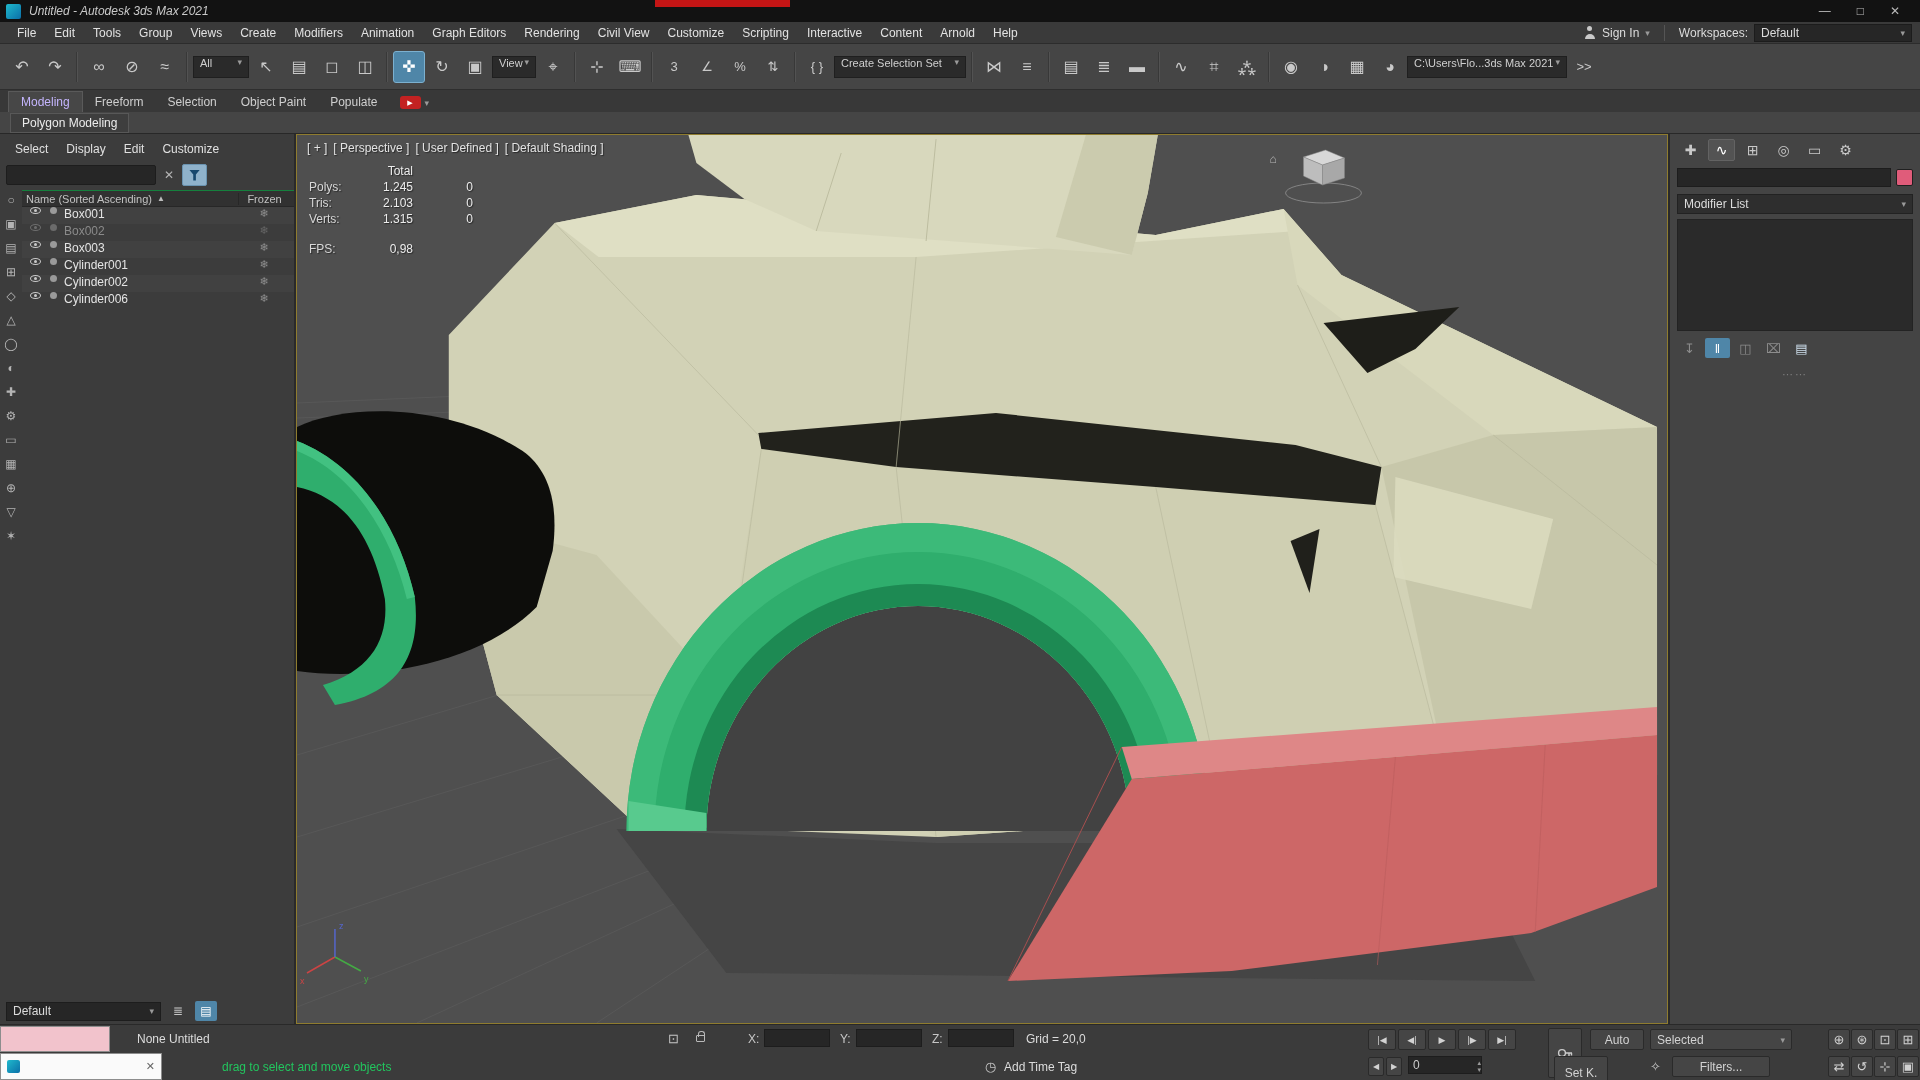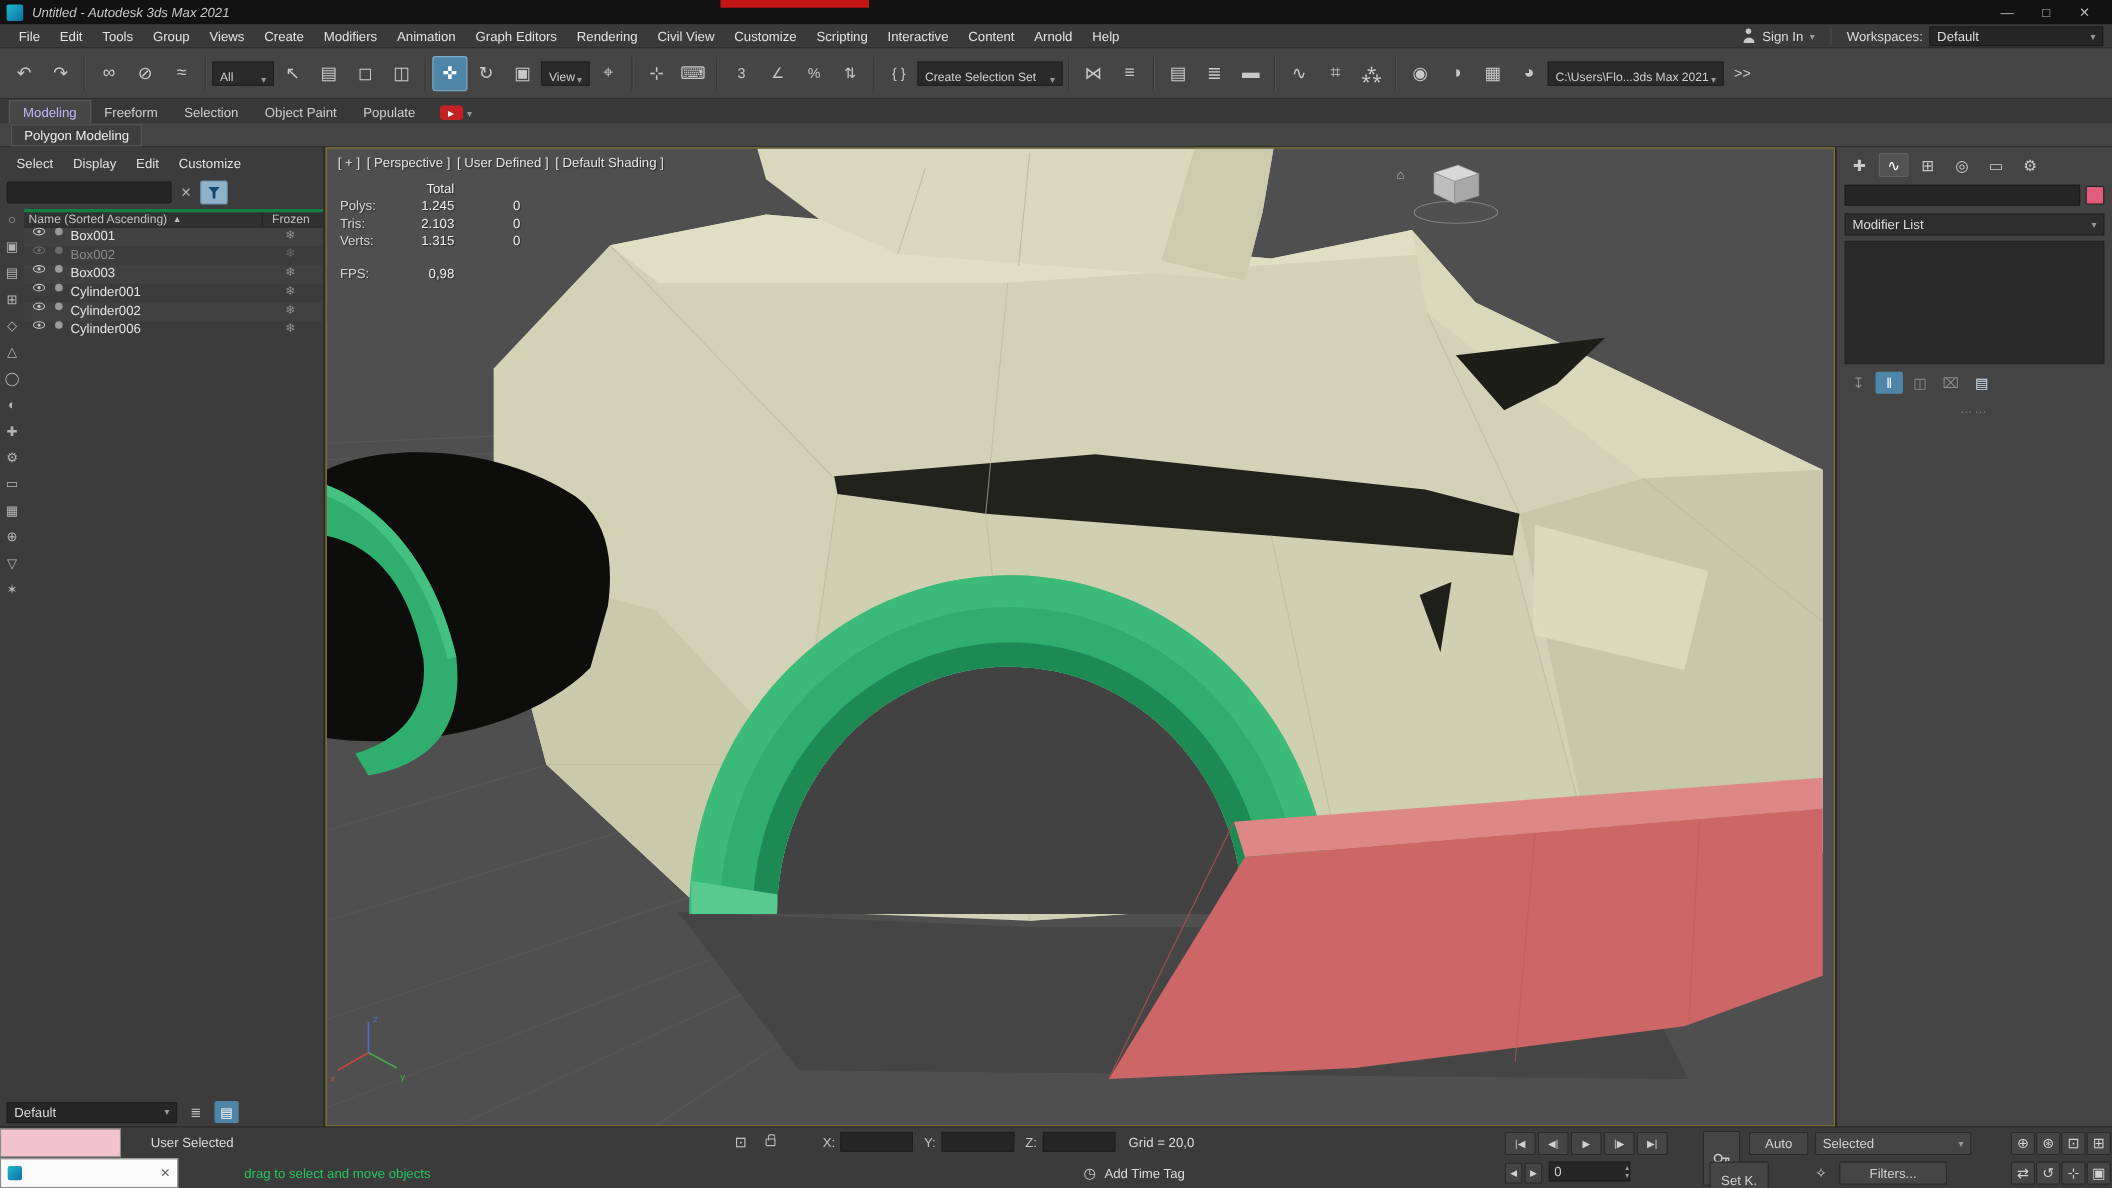--- a/index.html
+++ b/index.html
@@ -24,21 +24,21 @@
   .vsep { width:1px; height:16px; background:#2a2a2a; border-right:1px solid #555; margin:0 8px; }
   .wscombo { width:158px; height:18px; background:#262626; border:1px solid #1c1c1c; display:flex; align-items:center; padding:0 6px; }
   .caret { margin-left:auto; font-size:9px; color:#9a9a9a; }
 
   
   .toolbar { height:46px; background:#454545; border-bottom:1px solid #2e2e2e; display:flex; align-items:center; padding:0 6px; gap:1px; overflow:hidden; white-space:nowrap; }
   .tbtn { min-width:32px; height:32px; display:flex; align-items:center; justify-content:center; font-size:16px; color:#c9c9c9; border-radius:3px; flex:0 0 auto; }
   .tbtn.small { font-size:13px; }
   .tbtn.active { background:#4f86a8; color:#fff; border:1px solid #7cb0cf; }
   .tsep { width:2px; height:30px; border-left:1px solid #383838; border-right:1px solid #525252; margin:0 4px; flex:0 0 auto; }
-  .tcombo { height:22px; background:#2a2a2a; border:1px solid #1f1f1f; display:flex; align-items:flex-end; padding:0 6px; font-size:11px; color:#cfcfcf; flex:0 0 auto; }
+  .tcombo { height:22px; background:#2a2a2a; border:1px solid #1f1f1f; display:flex; align-items:flex-start; padding:0 6px; font-size:11px; color:#cfcfcf; flex:0 0 auto; }
   .w56{width:56px} .w66{width:44px} .w132{width:132px} .w160{width:160px}
 
   
   .ribbonrow { height:22px; background:#383838; display:flex; align-items:flex-end; padding:0 8px; }
   .rtab { padding:3px 12px; color:#cfcfcf; }
   .rtab.active { background:#474747; border:1px solid #5a5a5a; border-bottom:none; color:#c4b5fd; }
   .mediabtn { display:flex; align-items:center; gap:4px; margin:0 0 3px 10px; }
   .ytb { width:21px; height:13px; background:#c32222; border-radius:3px; color:#fff; font-size:7px; display:flex; align-items:center; justify-content:center; }
   .polyrow { height:22px; background:#454545; border-bottom:1px solid #282828; display:flex; align-items:center; padding-left:10px; }
   .polytab { background:#3e3e3e; border:1px solid #585858; padding:2px 11px; color:#ececec; }
@@ -51,21 +51,21 @@
   .exp-menus { display:flex; padding:6px 6px 3px; }
   .exp-menu { padding:2px 9px; color:#e0e0e0; }
   .exp-search { display:flex; align-items:center; padding:3px 6px 4px; gap:4px; }
   .exp-input { width:150px; height:20px; background:#262626; border:1px solid #1d1d1d; border-radius:2px; color:#ddd; padding:0 5px; font-family:inherit; }
   .exp-clear { color:#b5b5b5; padding:0 4px; font-size:12px; }
   .exp-filter { width:25px; height:22px; background:#8fb2cb; border:1px solid #6a93b0; border-radius:2px; display:flex; align-items:center; justify-content:center; }
   .funnelshape { width:11px; height:11px; background:#16486e; clip-path:polygon(0 0,100% 0,62% 45%,62% 100%,38% 100%,38% 45%); }
   .exp-body { flex:1; display:flex; overflow:hidden; }
   .exp-strip { width:22px; display:flex; flex-direction:column; align-items:center; padding-top:3px; gap:10px; color:#b4b4b4; font-size:12px; }
   .exp-table { flex:1; display:flex; flex-direction:column; }
-  .exp-header { height:17px; background:#313131; border-top:3px solid #15803d; border-bottom:1px solid #272727; display:flex; align-items:center; font-size:11px; color:#c2c2c2; padding:0 4px; }
+  .exp-header { height:17px; background:#313131; border-top:1px solid #15803d; border-bottom:1px solid #272727; display:flex; align-items:center; font-size:11px; color:#c2c2c2; padding:0 4px; }
   .hname { flex:1; display:flex; align-items:center; gap:5px; }
   .hfrozen { width:52px; border-left:1px solid #272727; text-align:center; }
   .sortglyph { font-size:8px; color:#bdbdbd; }
   .rows {}
   .srow { height:17px; display:flex; align-items:flex-start; padding:0 4px; }
   .srow:nth-child(odd) { background:#414141; }
   .eye { width:11px; height:7px; border:1px solid #c9c9c9; border-radius:50%; position:relative; flex:0 0 auto; margin-left:4px; }
   .eye::after { content:""; position:absolute; left:3px; top:1px; width:3px; height:3px; border-radius:50%; background:#c9c9c9; }
   .objdot { width:7px; height:7px; border-radius:50%; background:#9a9a9a; margin:0 7px 0 9px; flex:0 0 auto; }
   .sname { flex:1; color:#e4e4e4; }
@@ -473,21 +473,21 @@
     <div class="cp-grip">⋯⋯</div>
   </div>
 </div>
 
 <div class="statusbar">
   <div class="listener-pink sb-abs" style="left:0;top:1px;width:110px;height:26px"></div>
   <div class="listener-white sb-abs" style="left:0;top:28px;width:162px;height:27px">
     <span class="mini-logo"></span>
     <span class="mini-close">✕</span>
   </div>
-  <span class="sb-abs" style="left:137px;top:7px">User Selected</span>
+  <span class="sb-abs" style="left:137px;top:7px">None Untitled</span>
   <span class="sb-abs" style="left:222px;top:35px;color:#22c55e">drag to select and move objects</span>
 
   <span class="sb-abs sb-icon" style="left:668px;top:6px">⊡</span>
   <span class="sb-abs" style="left:696px;top:4px"><span class="lockicon"></span></span>
 
   <span class="sb-abs sb-label" style="left:748px;top:7px">X:</span>
   <input class="sb-abs sb-input" style="left: 764px; top: 4px; width: 66px;">
   <span class="sb-abs sb-label" style="left:840px;top:7px">Y:</span>
   <input class="sb-abs sb-input" style="left: 856px; top: 4px; width: 66px;">
   <span class="sb-abs sb-label" style="left:932px;top:7px">Z:</span>

